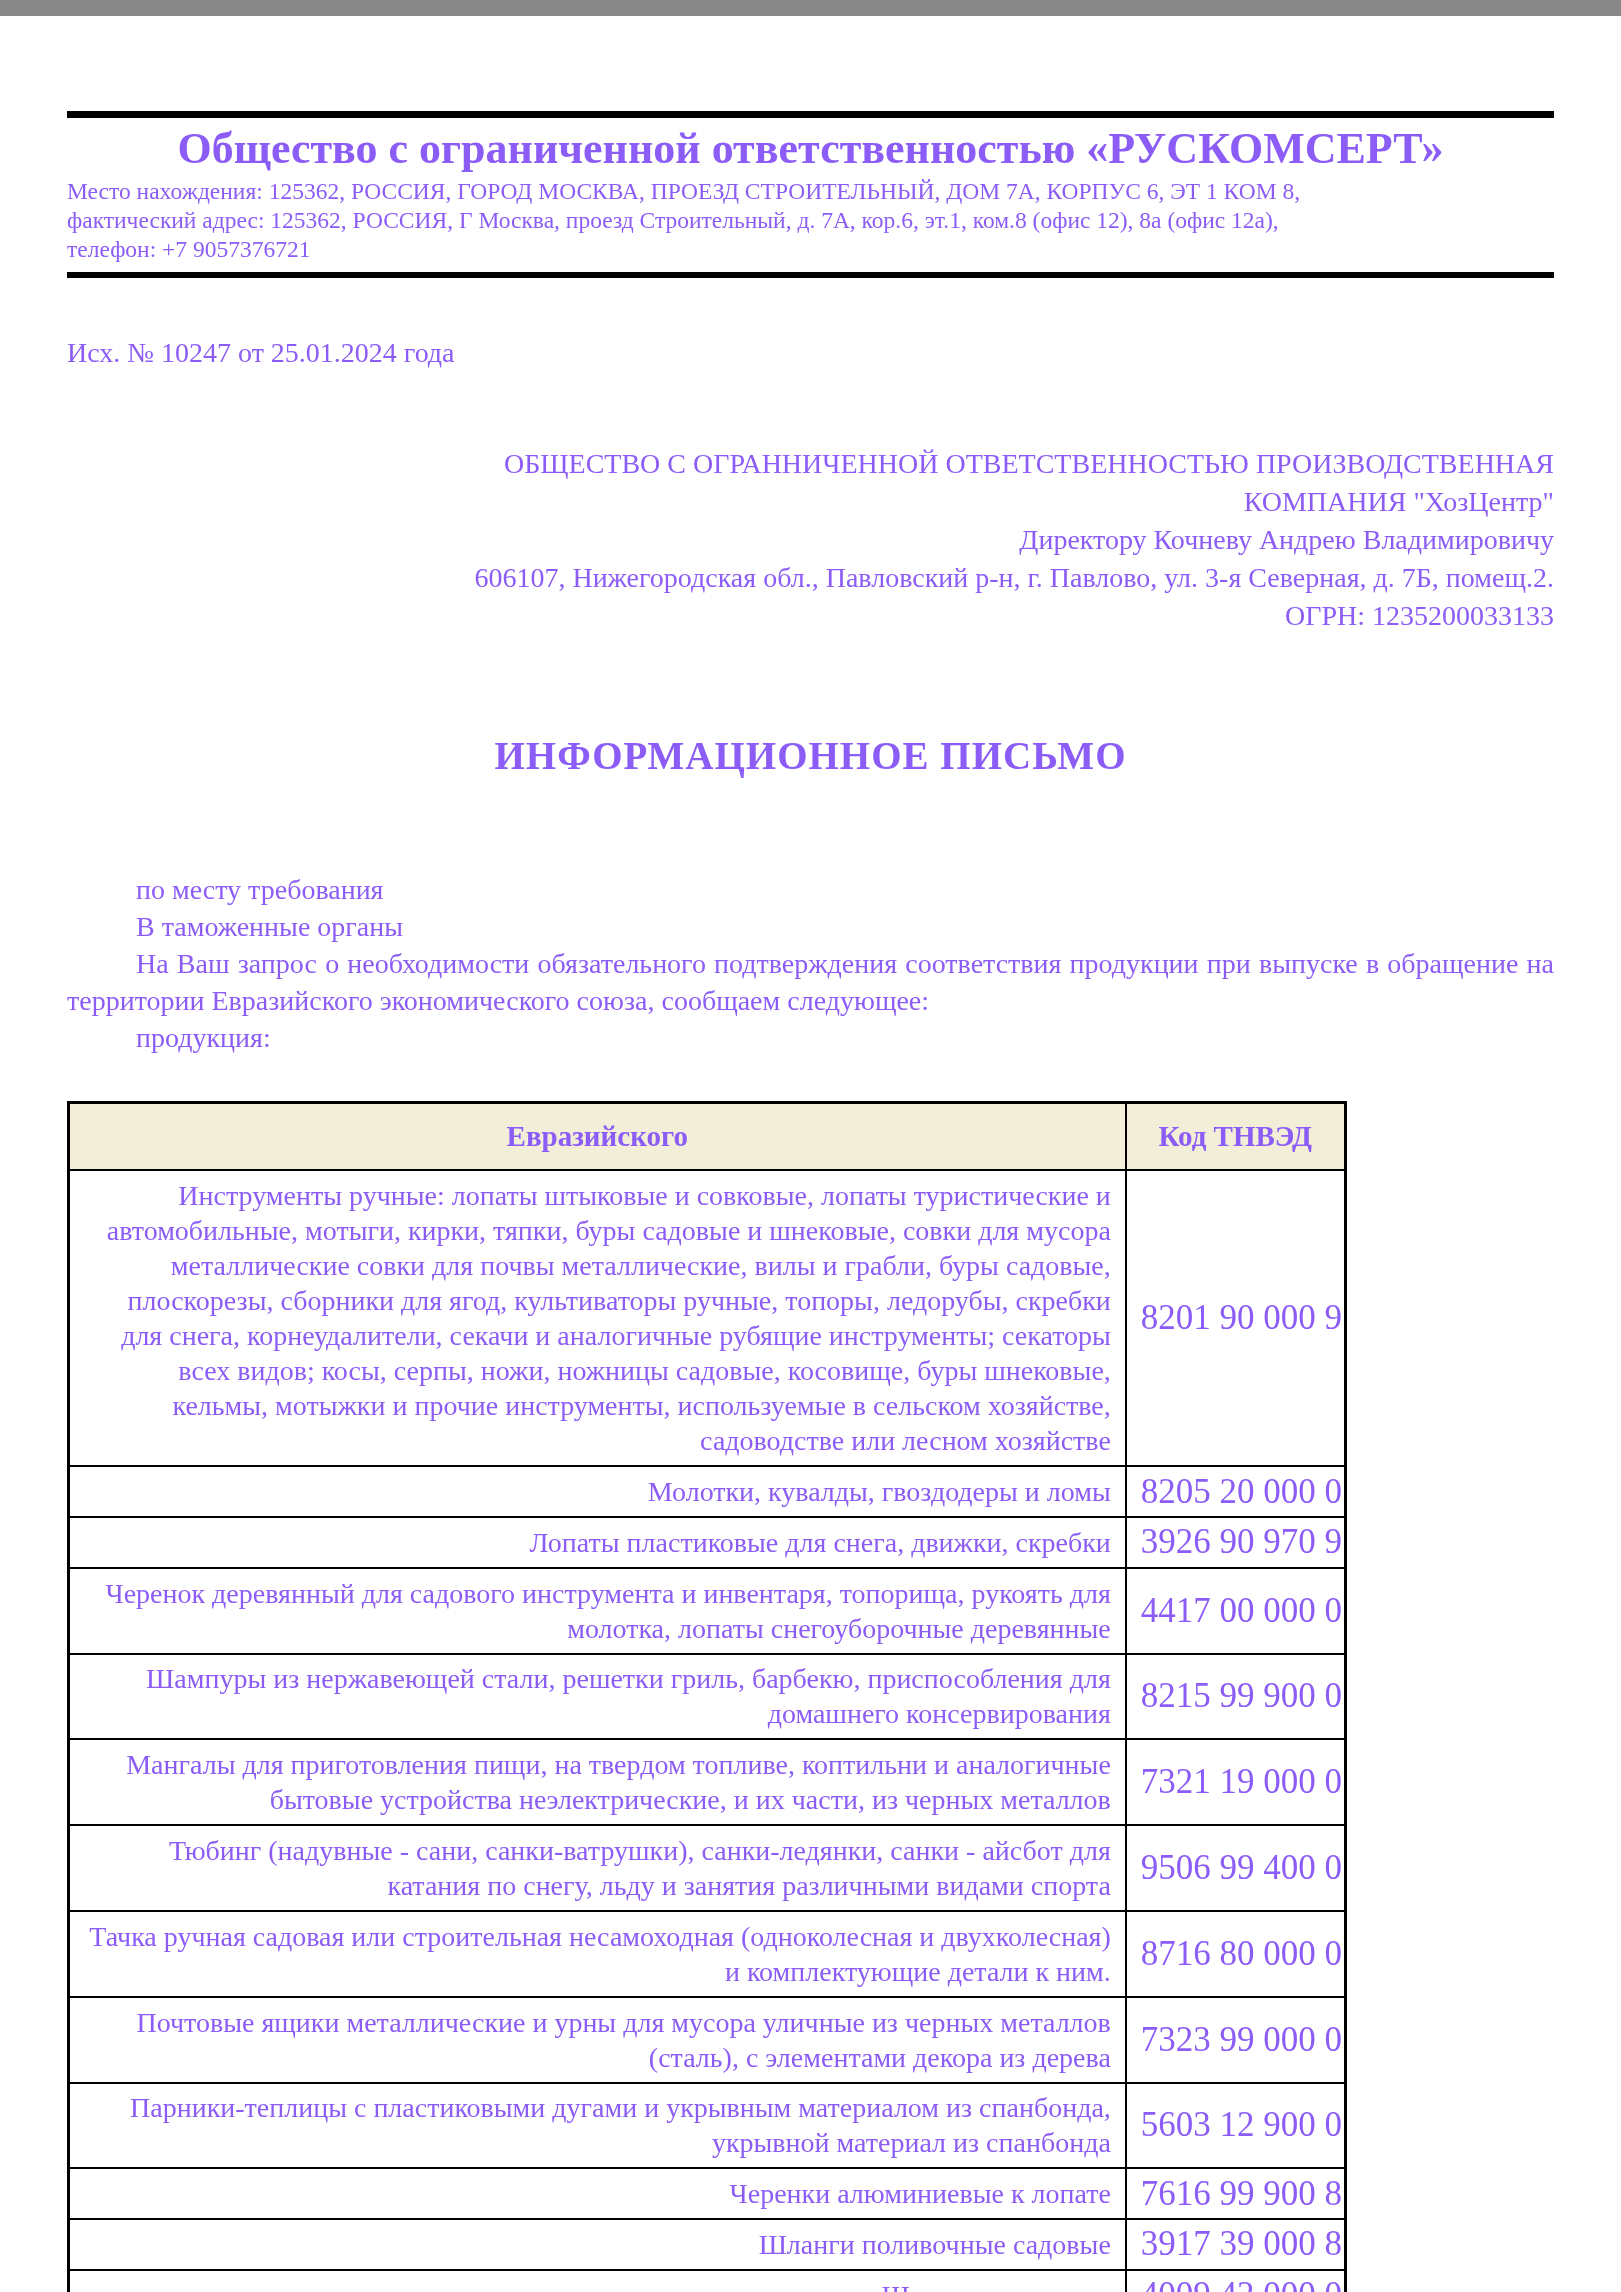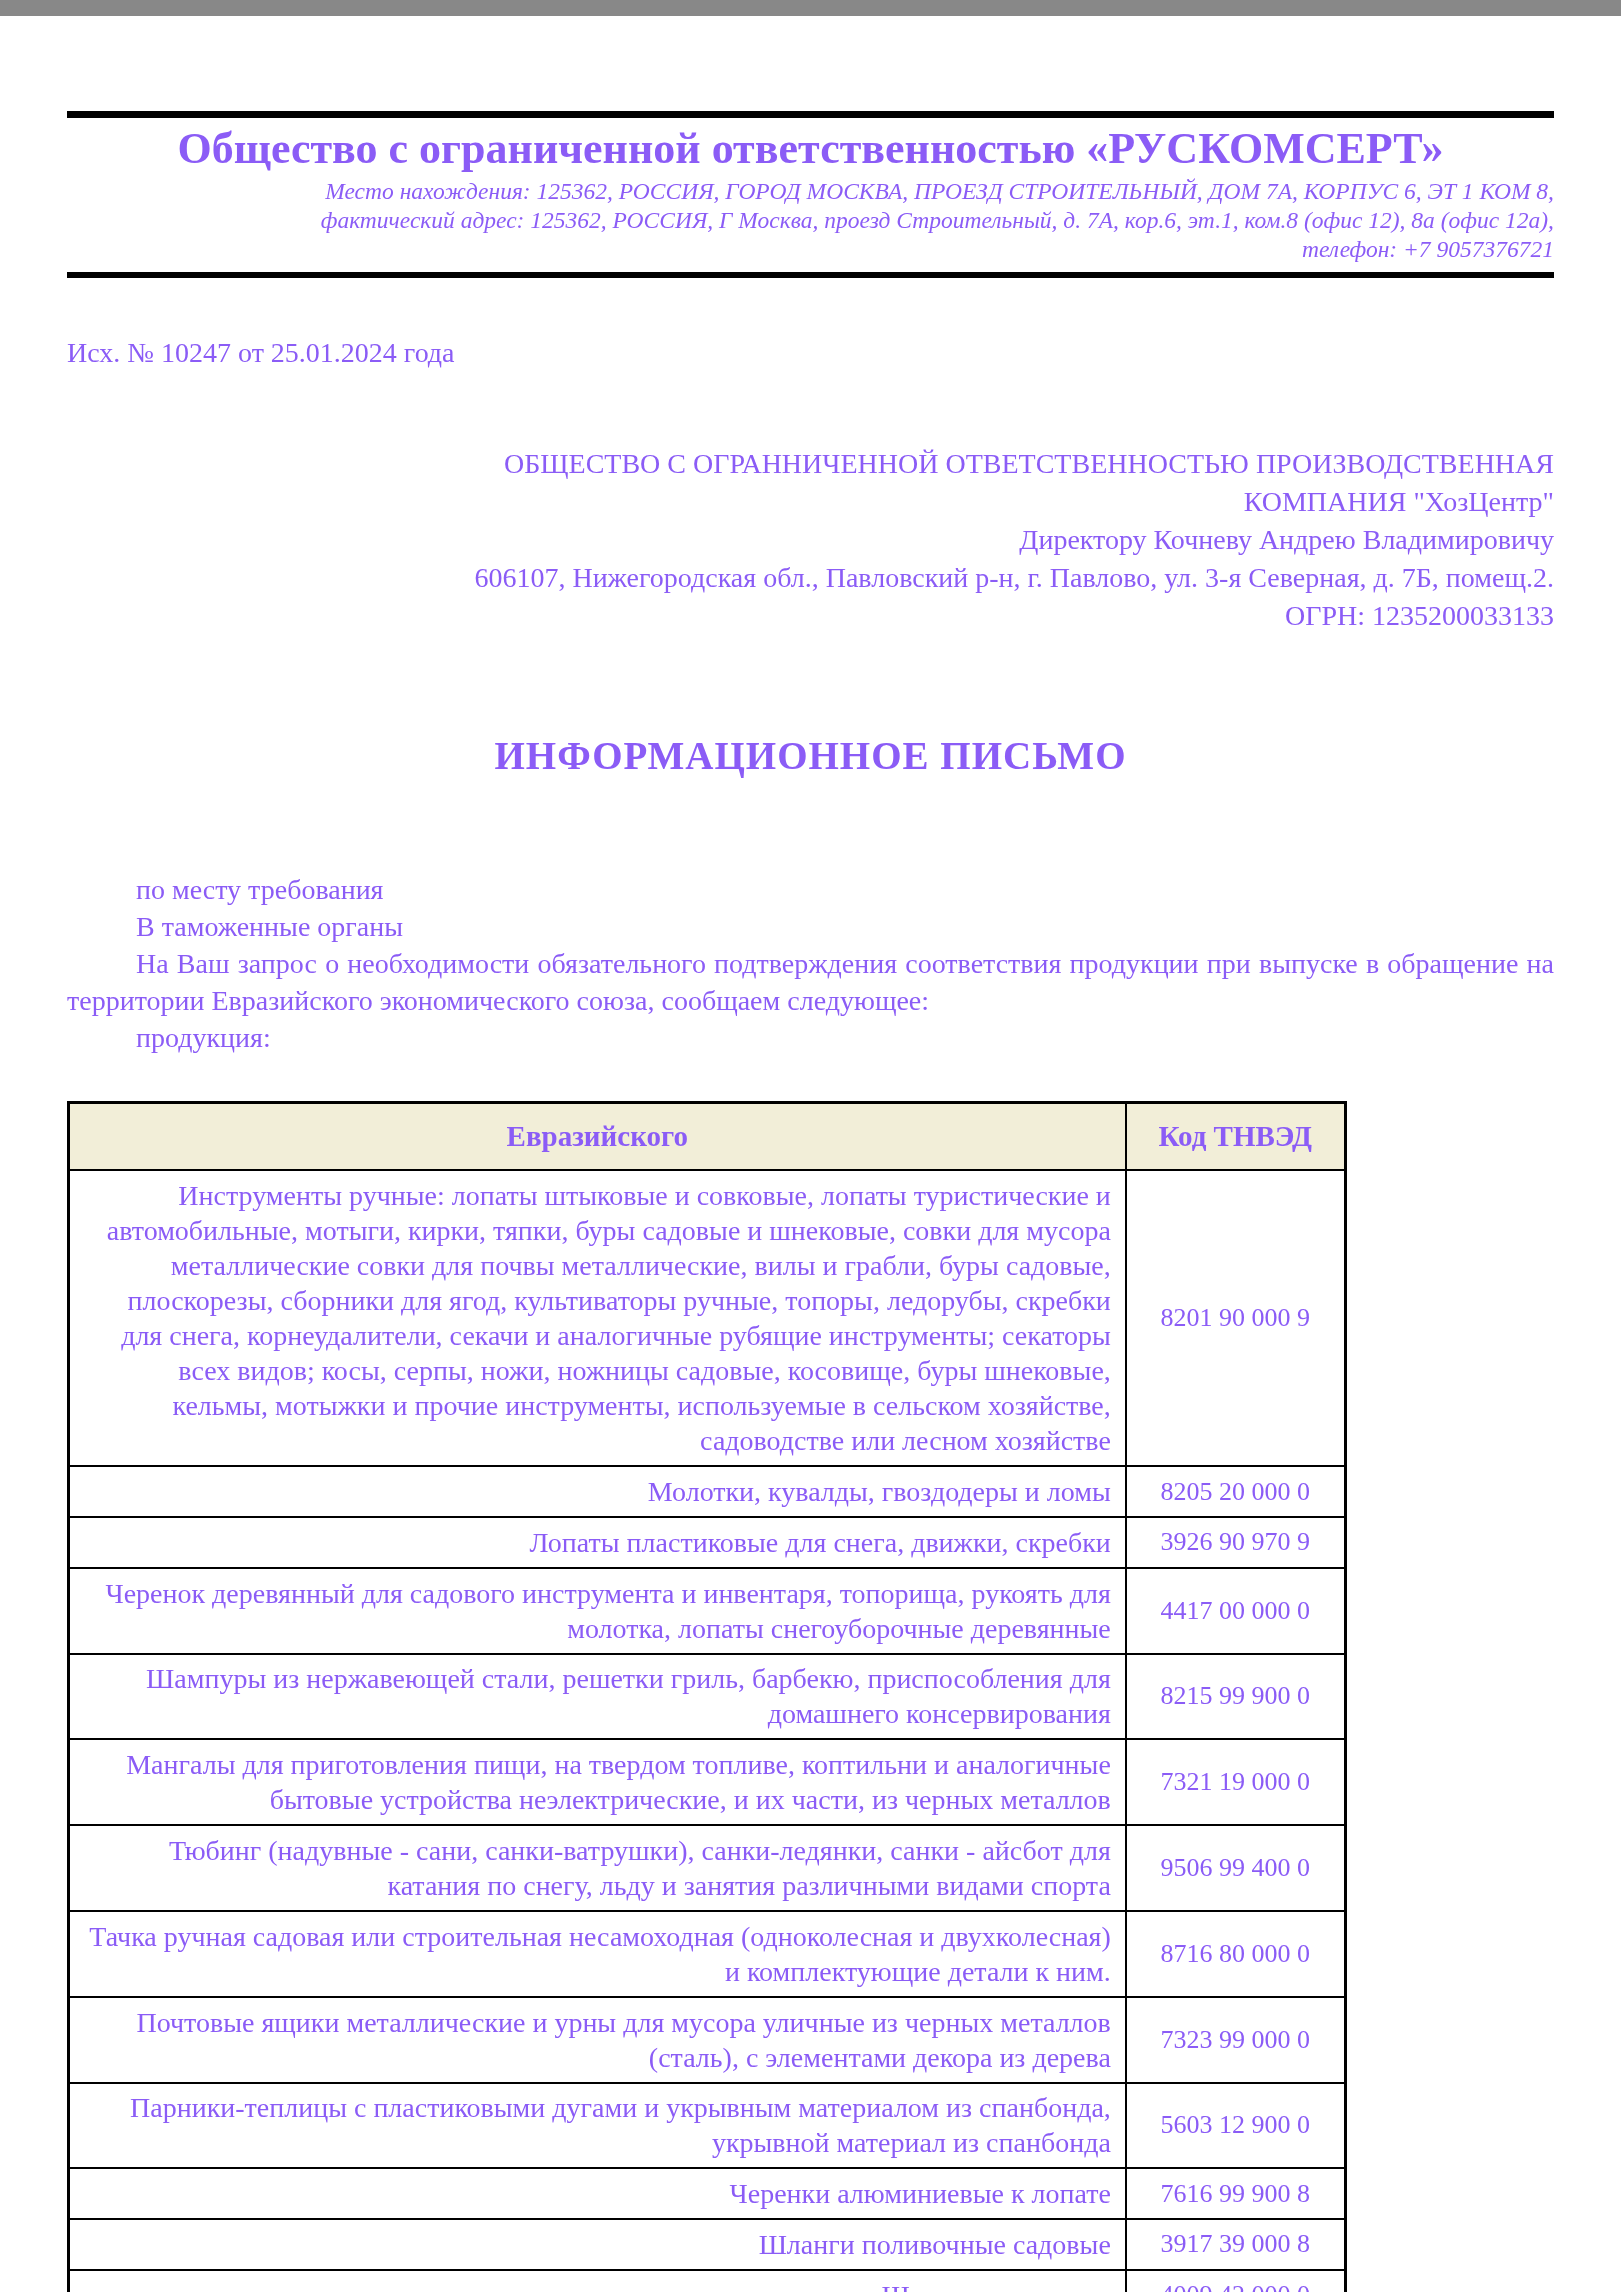--- a/index.html
+++ b/index.html
@@ -18,21 +18,21 @@
   .rule { height:6.9px; background:#000; }
   .rule-top { margin-top:95px; }
   .company-name {
     text-align:center;
     font-weight:bold;
     font-size:44px;
     line-height:53px;
     margin:3.9px 0 2px 0;
     white-space:nowrap;
   }
-  .letterhead-address { text-align:right; font-size:23.5px; line-height:29px;font-style:italic; }
+  .letterhead-address { text-align:left; font-size:23.5px; line-height:29px; }
   .rule-bottom { margin-top:7.8px; }
 
   
   .outgoing-ref { margin-top:59px; font-size:28px; }
   .recipient { margin-top:76px; text-align:right; font-size:28px; line-height:38px; }
 
   
   .letter-title {
     margin-top:98px;
     text-align:center;
@@ -67,22 +67,22 @@
   }
   col.col-name  { width:1057px; }
   col.col-code  { width:220px; }
   td.cell-name {
     font-size:28px;
     line-height:35px;
     padding:6.9px 13.7px 6.9px 12.7px;
     text-align:right;
   }
   td.cell-code {
-    font-size:26px;
-    text-align:center;
+    font-size:35px;
+    text-align:right;
     padding:3.9px 2px;
   }
 </style>
 </head>
 <body>
 
 <div class="page">
   <div class="content">
 
     <div class="rule rule-top"></div>

